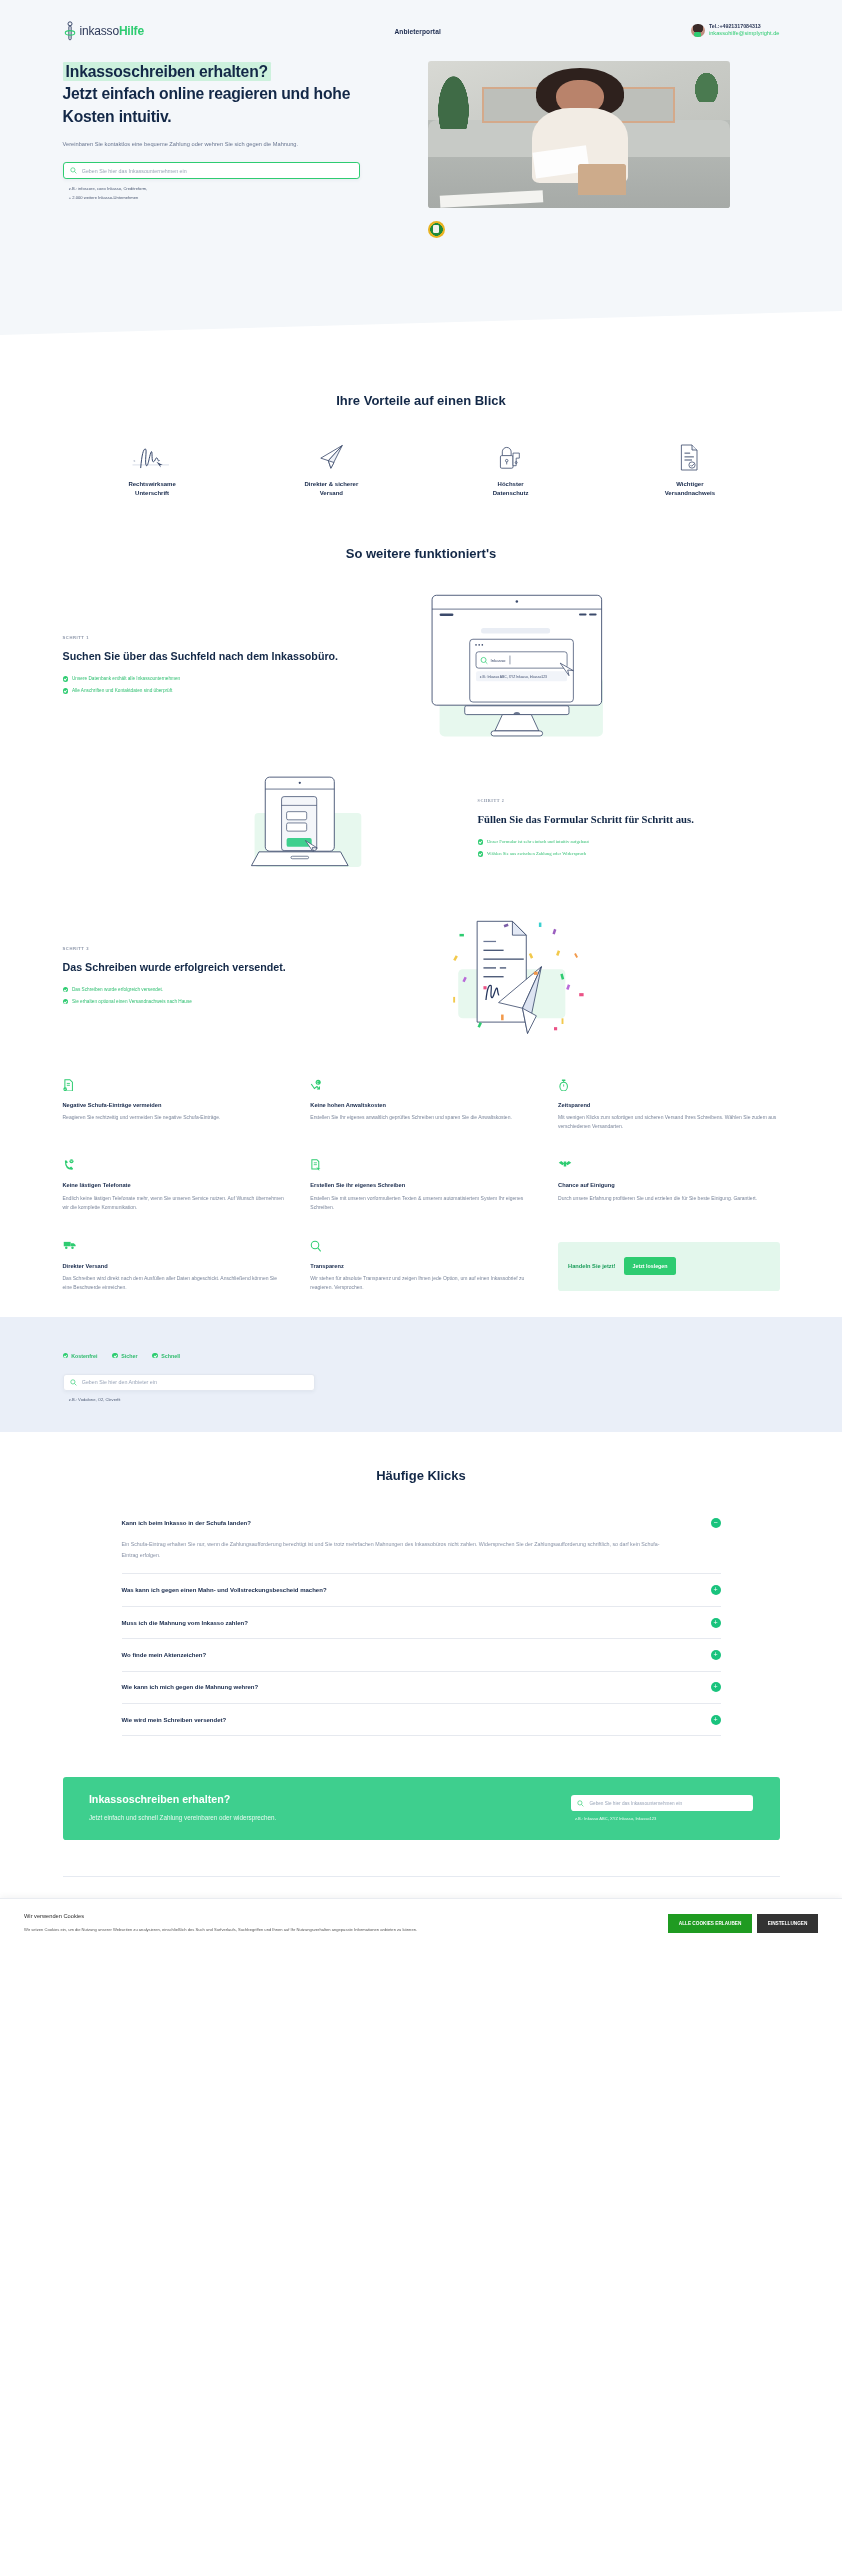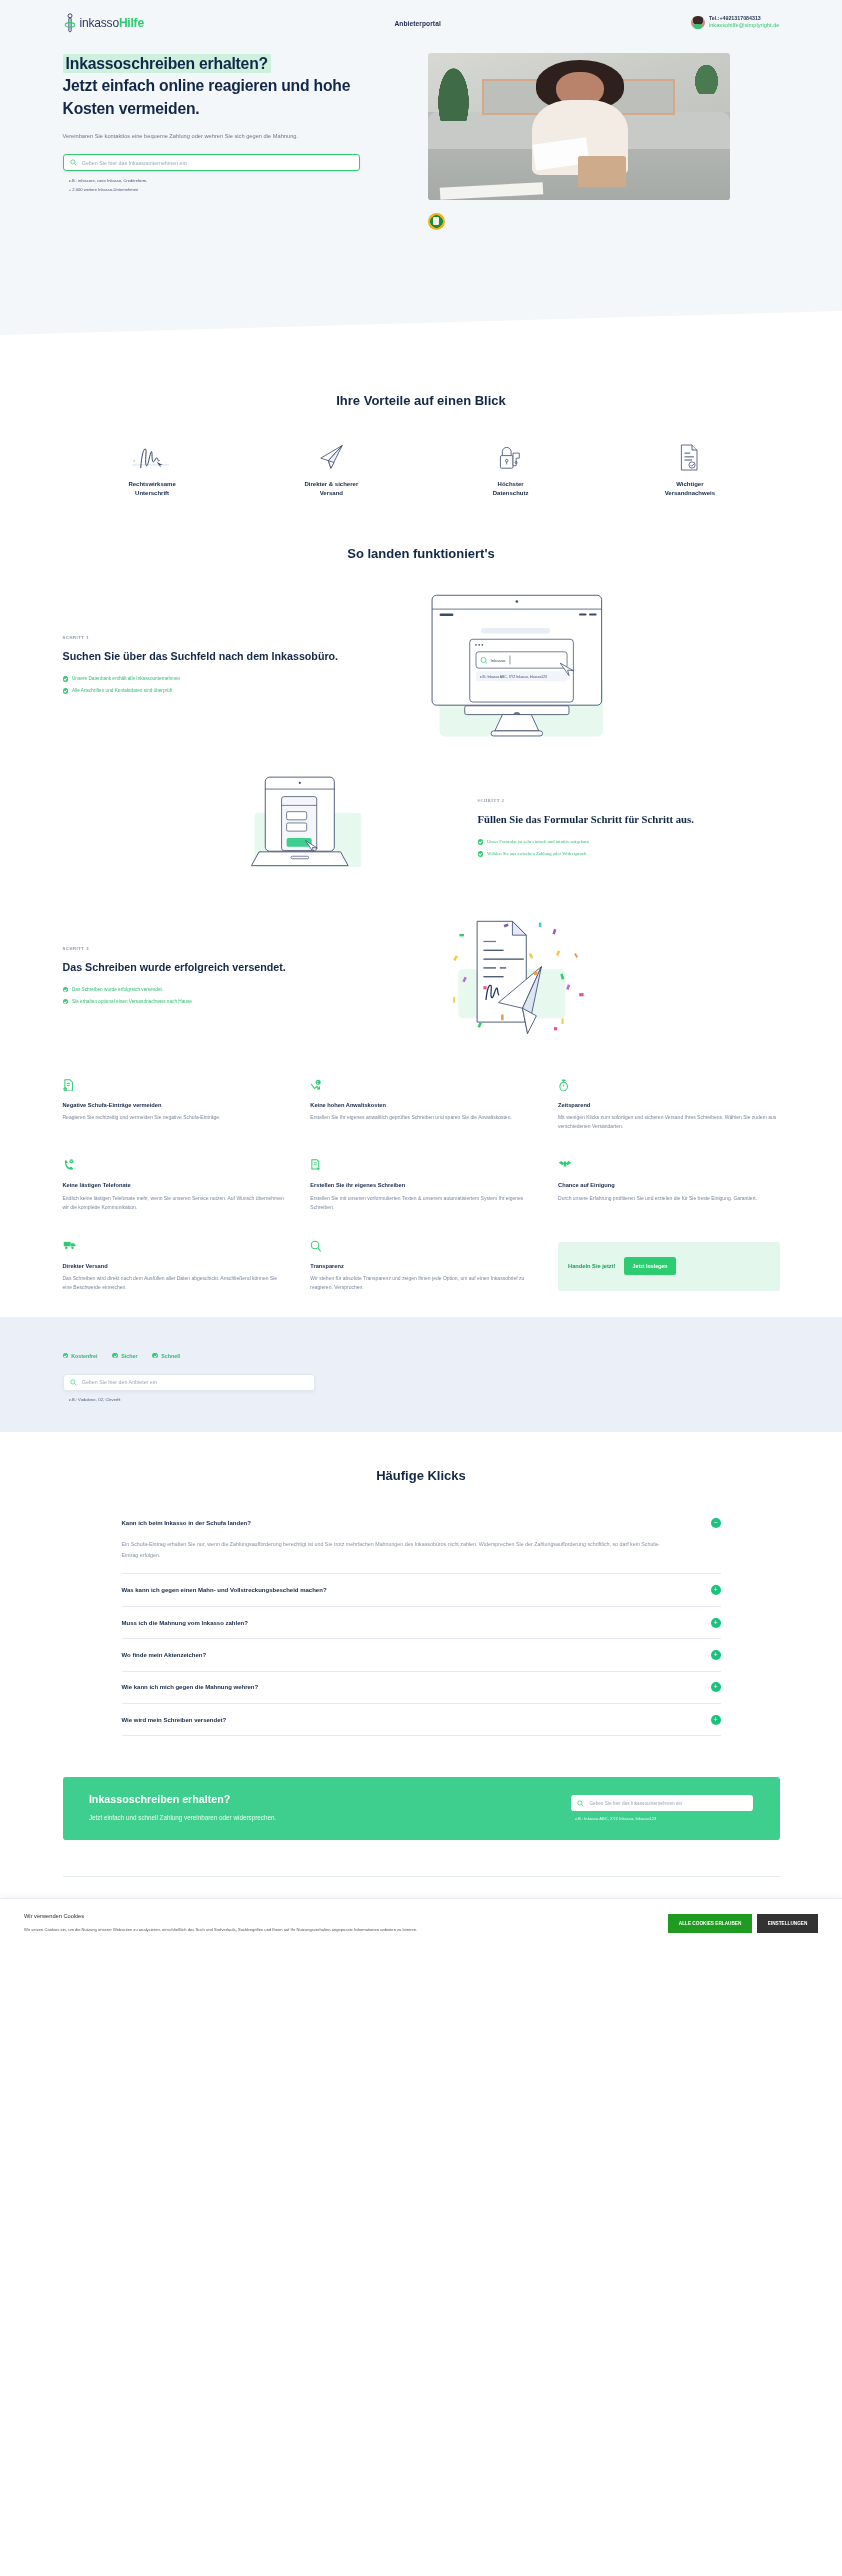--- a/index.html
+++ b/index.html
@@ -11,21 +11,21 @@
     width:842px;
     position:relative;
     overflow-x:hidden;
   }
   .wrap { width:842px; position:relative; }
 
   
   .hero {
     position:relative;
     background:#f4f7fa;
-    padding-top:0;
+    padding-top:8px;
     height:349px;
     overflow:hidden;
   }
   .hero-diag {
     position:absolute; left:0; bottom:0; width:842px; height:38px;
     background:#ffffff;
     clip-path: polygon(0 100%, 0 63%, 100% 0%, 100% 100%);
   }
   .container { width:717px; margin:0 auto; position:relative; }
 
@@ -253,21 +253,21 @@
             <div class="contact-tel">Tel.:+4921317084313</div>
             <div class="contact-mail">inkassohilfe@simplyright.de</div>
           </span>
         </div>
       </div>
 
       <div class="hero-grid">
         <div class="hero-left">
           <h1 class="hero-h1">
             <span class="hl">Inkassoschreiben erhalten?</span><br>
-            <span>Jetzt einfach online reagieren und hohe Kosten vermeiden.</span>
+            <span>Jetzt einfach online reagieren und hohe Kosten intuitiv.</span>
           </h1>
           <p class="hero-sub">Vereinbaren Sie kontaktlos eine bequeme Zahlung oder wehren Sie sich gegen die Mahnung.</p>
 
           <div class="search-box">
             <svg width="7" height="7" viewBox="0 0 16 16">
               <circle cx="6.6" cy="6.6" r="4.8" fill="none" stroke="#2ecc71" stroke-width="1.5"></circle>
               <line x1="10.3" y1="10.3" x2="14.6" y2="14.6" stroke="#2ecc71" stroke-width="1.5"></line>
             </svg>
             <input type="text" placeholder="Geben Sie hier das Inkassounternehmen ein" style="">
           </div>
@@ -367,21 +367,21 @@
             <span>Versandnachweis</span>
           </div>
         </div>
 
       </div>
     </div>
   </section>
 
   <section class="plain-sec steps">
     <div class="container">
-      <h2 class="sec-title">So landen funktioniert's</h2>
+      <h2 class="sec-title">So weitere funktioniert's</h2>
 
       <div class="step">
         <div class="step-txt">
           <div class="step-kicker">SCHRITT 1</div>
           <div class="step-h">Suchen Sie über das Suchfeld nach dem Inkassobüro.</div>
           <div class="step-bul">
             <div class="bul">
                 <span class="chk"></span>
                 <span class="t">Unsere Datenbank enthält alle Inkassounternehmen</span>
               </div>

